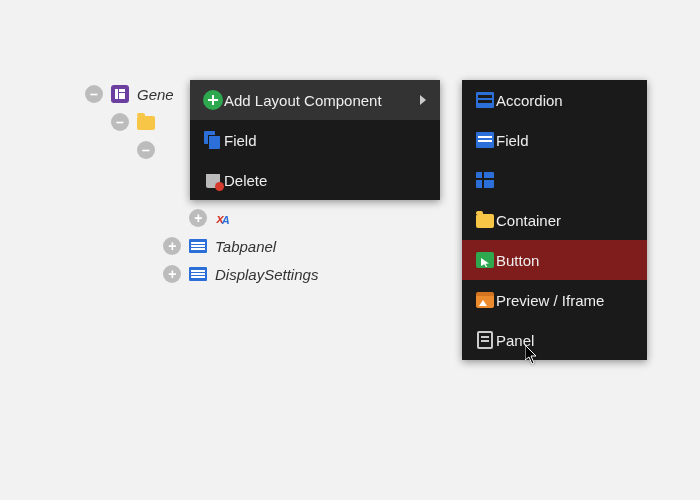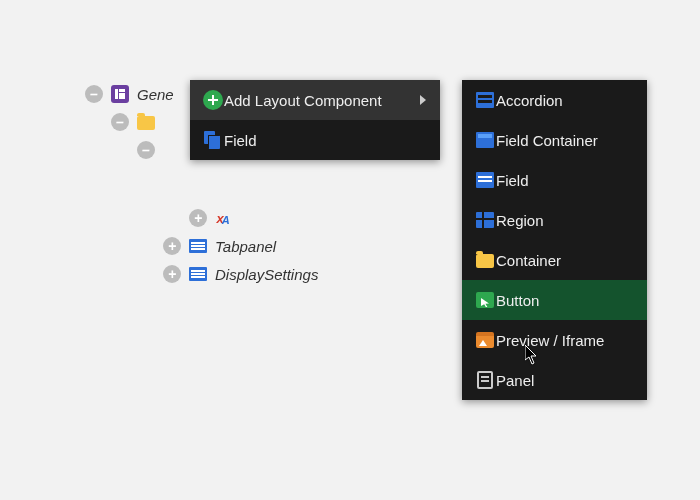--- a/index.html
+++ b/index.html
@@ -72,21 +72,21 @@
     color:#eee;
     box-shadow: 0 2px 8px rgba(0,0,0,0.4);
   }
   .menu-item {
     display:flex; align-items:center;
     height:40px;
     padding: 0 14px 0 12px;
     cursor: default;
     white-space: nowrap;
   }
-  .menu-item:hover, .menu-item.hover { background:#14532d; }
+  .menu-item:hover, .menu-item.hover { background:#7f1d1d; }
   .menu-item.highlight { background:#333333; }
   .menu-icon { width:22px; height:22px; display:flex; align-items:center; justify-content:center; flex-shrink:0; }
   .menu-text { flex:1; font-size:15px; }
   .submenu-arrow {
     width:0;height:0;
     border-top:5px solid transparent;
     border-bottom:5px solid transparent;
     border-left:6px solid #ccc;
     margin-left:10px;
   }
@@ -168,46 +168,45 @@
       </span>
     <span class="menu-text">Add Layout Component</span>
     <span class="submenu-arrow"></span>
   </div>
   <div class="menu-item">
     <span class="menu-icon">
         <span class="mi-copy"></span>
       </span>
     <span class="menu-text">Field</span>
   </div>
+  <div class="menu-item">
+    <span class="menu-icon">
+        <span class="mi-delete"></span>
+      </span>
+    <span class="menu-text">Delete</span>
+  </div>
 </div>
 
 <div class="menu" style="top:80px; left:440px; width:185px;margin-left:22px;">
   <div class="menu-item">
     <span class="menu-icon">
         <span class="mi-accordion"></span>
       </span>
     <span class="menu-text">Accordion</span>
   </div>
   <div class="menu-item">
     <span class="menu-icon">
-        <span class="mi-container"></span>
-      </span>
-    <span class="menu-text">Field Container</span>
-  </div>
-  <div class="menu-item">
-    <span class="menu-icon">
         <span class="mi-panel2"></span>
       </span>
     <span class="menu-text">Field</span>
   </div>
   <div class="menu-item">
     <span class="menu-icon">
         <span class="mi-region"></span>
       </span>
-    <span class="menu-text">Region</span>
   </div>
   <div class="menu-item">
     <span class="menu-icon">
         <span class="mi-tabpanel"></span>
       </span>
     <span class="menu-text">Container</span>
   </div>
   <div class="menu-item hover">
     <span class="menu-icon">
         <span class="mi-button"></span>

